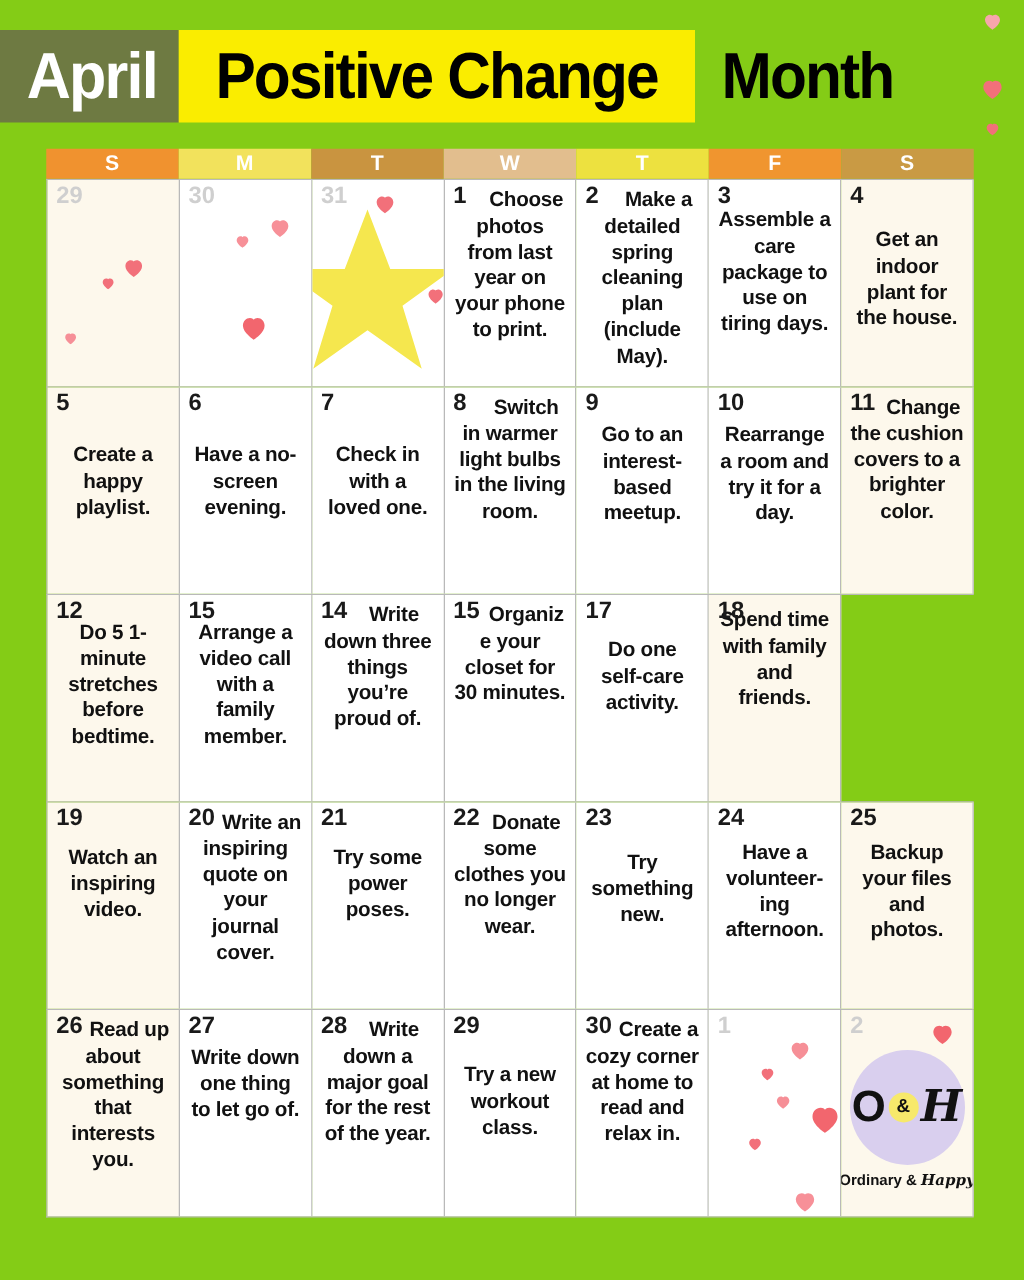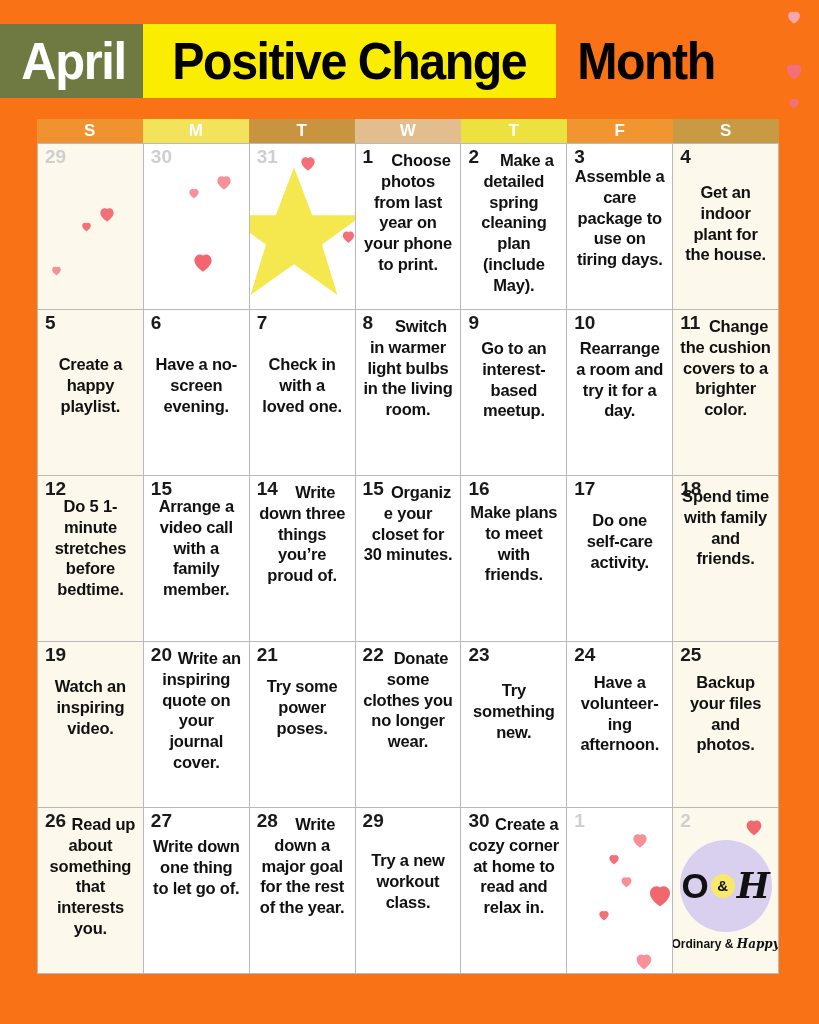--- a/index.html
+++ b/index.html
@@ -9,21 +9,21 @@
     height: 1024px;
     background: #ffffff;
     font-family: "Liberation Sans", sans-serif;
     overflow: hidden;
   }
 
   .page {
     position: relative;
     width: 819px;
     height: 1024px;
-    background: #f97316;
+    background: #84cc16;
   }
 
   
   .title-bar {
     position: absolute;
     left: 0;
     top: 24px;
     width: 795px;
     height: 74px;
     display: flex;
@@ -414,24 +414,20 @@
       </div>
       <div class="cell">
         <span class="daynum">14</span>
         <div class="cell-text indent-first">Write down three things you’re proud of.</div>
       </div>
       <div class="cell">
         <span class="daynum">15</span>
         <div class="cell-text indent-first">Organize your closet for 30 minutes.</div>
       </div>
       <div class="cell">
-        <span class="daynum">16</span>
-        <div class="cell-text" style="margin-top:22px;">Make plans to meet with friends.</div>
-      </div>
-      <div class="cell">
         <span class="daynum">17</span>
         <div class="cell-text" style="margin-top:30px;">Do one self-care activity.</div>
       </div>
       <div class="cell cream">
         <span class="daynum">18</span>
         <div class="cell-text" style="margin-top:6px;">Spend time with family and friends.</div>
       </div>
     </div>
 
     <div class="week-row">

